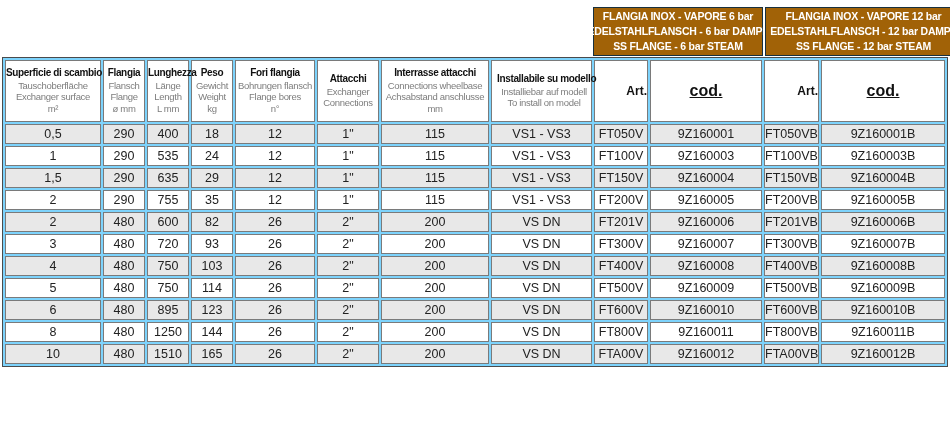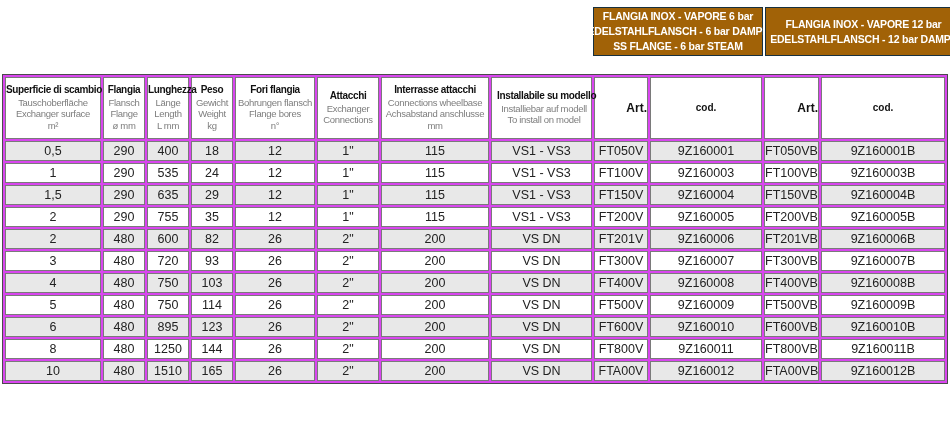--- a/index.html
+++ b/index.html
@@ -35,28 +35,28 @@
     letter-spacing: -0.2px;
     line-height: 1.42;
     white-space: nowrap;
   }
   .banner-6 { left: 593px; width: 170px; }
   .banner-12 { left: 765px; width: 197px; text-align: right; }
 
   
   table.spec {
     position: absolute;
-    top: 74px;
+    top: 57px;
     left: 2px;
     width: 946px;
     border-collapse: separate;
     border-spacing: 2px;
     table-layout: fixed;
     border: 1px solid #4b4b4b;
-    background: #d946ef;
+    background: #7dd3fc;
   }
   table.spec th, table.spec td {
     border: 1px solid #7a7a7a;
     box-sizing: border-box;
     background: #ffffff;
     overflow: visible;
     white-space: nowrap;
     padding: 0;
   }
   table.spec th {
@@ -86,21 +86,21 @@
   .hsub {
     font-size: 9.5px;
     color: #7d7d7d;
     letter-spacing: -0.3px;
     line-height: 1.22;
     text-align: center;
   }
   th.left .hmain, th.left .hsub { text-align: center; padding-left: 5px; }
   th.artcol { font-size: 12px; }
   th.artcol .hmain { font-size: 12px; text-align: right; padding-left: 6px; letter-spacing: 0; }
-  th.codcol .hmain { font-size: 10px; letter-spacing: 0; }
+  th.codcol .hmain { font-size: 16px; letter-spacing: 0; text-decoration: underline; }
 
   td.bold-left {
     text-align: left;
     font-weight: normal;
     padding-left: 6px;
     color: #111111;
   }
 </style>
 </head>
 <body>
@@ -109,20 +109,21 @@
 
   <div class="banner banner-6">
     <span>FLANGIA INOX - VAPORE 6 bar</span>
     <span>EDELSTAHLFLANSCH - 6 bar DAMPF</span>
     <span>SS FLANGE - 6 bar STEAM</span>
   </div>
 
   <div class="banner banner-12">
     <span>FLANGIA INOX - VAPORE 12 bar</span>
     <span>EDELSTAHLFLANSCH - 12 bar DAMPF</span>
+    <span>SS FLANGE - 12 bar STEAM</span>
   </div>
 
   <table class="spec">
     <colgroup>
       <col style="width:96px">
         <col style="width:42px">
         <col style="width:42px">
       <col style="width:42px">
         <col style="width:80px">
         <col style="width:62px">

